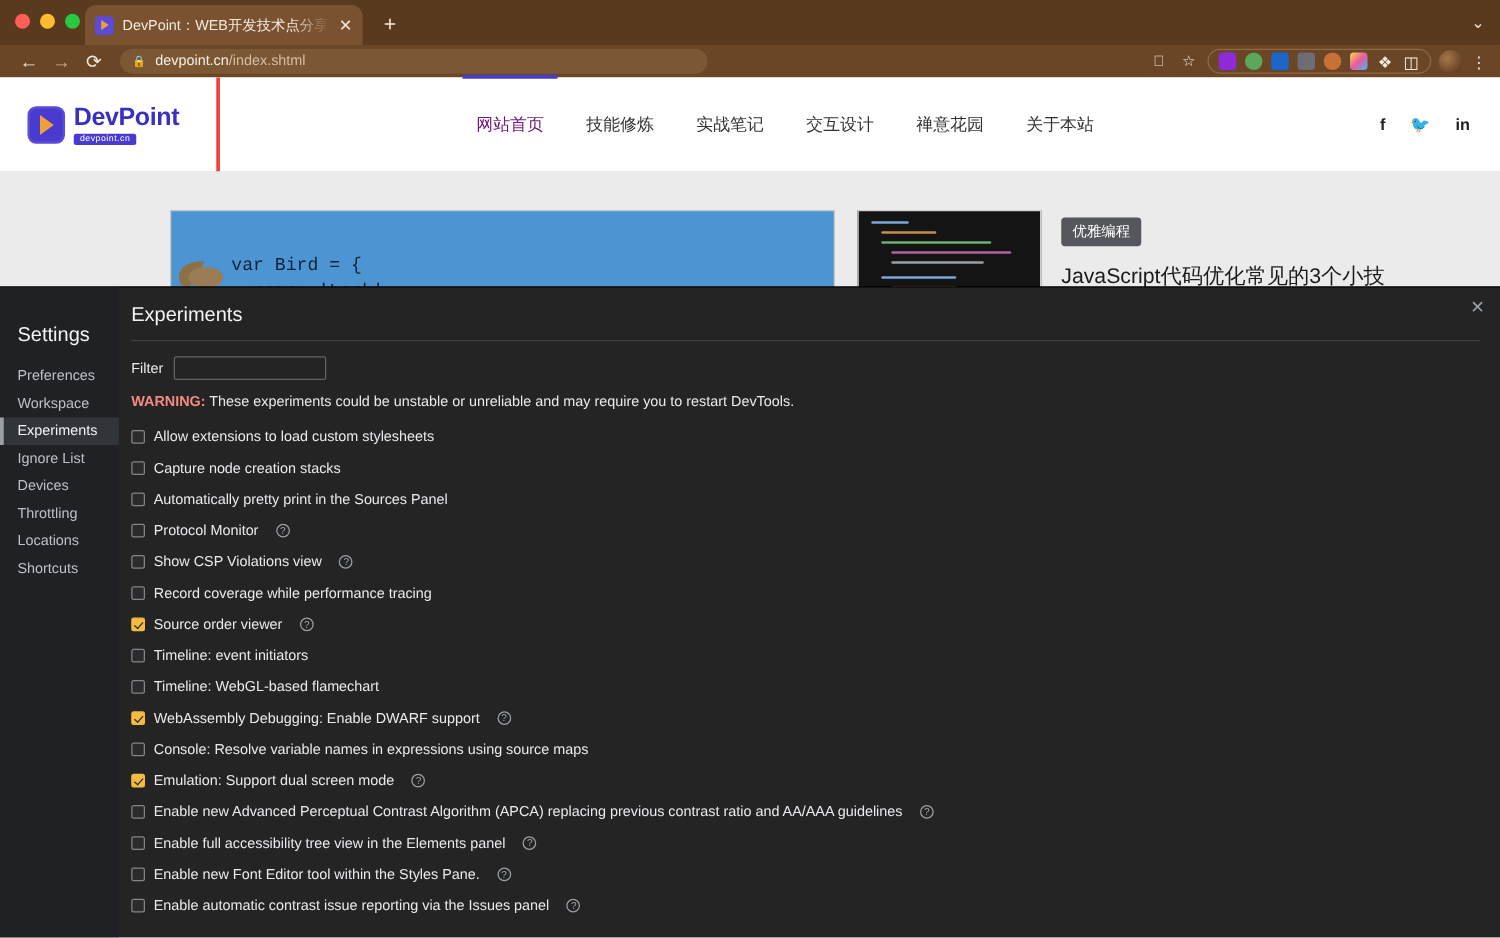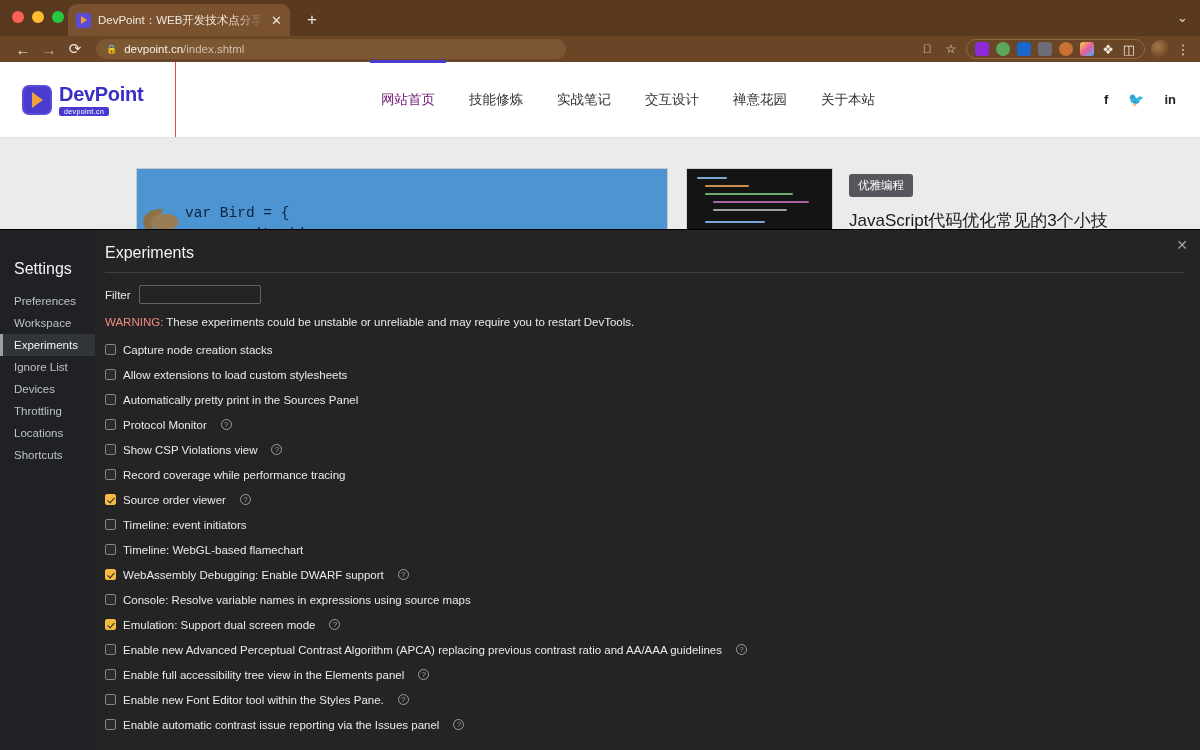--- a/index.html
+++ b/index.html
@@ -92,21 +92,21 @@
                 background: radial-gradient(circle at 35% 35%, #a8764a, #4d2f16); }
   .kebab { color: #f0e6db; font-size: 13px; letter-spacing: 0; width: 14px; text-align:center;}
 
   
   .page { position: absolute; top: 62px; left: 0; width: 1200px; height: 688px; background: #ebebeb; }
   .site-header {
     height: 76px; background: #fff; display: flex; align-items: stretch;
     border-bottom: 1px solid #e3e3e3;
   }
   .logo-box { width: 176px; display: flex; align-items: center; padding-left: 22px;
-              border-right: 1px solid #ef4444; }
+              border-right: 3px solid #ef4444; }
   .logo-mark {
     width: 30px; height: 30px; border-radius: 7px; background: #4a3bd0;
     display: flex; align-items: center; justify-content: center; margin-right: 7px;
     border: 2px solid #5b4bd6;
   }
   .logo-mark::after {
     content: ""; width: 0; height: 0;
     border-left: 11px solid #f0a03a;
     border-top: 8px solid transparent; border-bottom: 8px solid transparent;
   }
@@ -185,21 +185,21 @@
   .dt-rule { height: 1px; background: #3c4043; margin: 10px 0 12px 0; }
   .dt-filter-row { display: flex; align-items: center; gap: 8px; margin-bottom: 12px; }
   .dt-filter-label { font-size: 11.5px; color: #e8eaed; }
   .dt-filter-input {
     width: 122px; height: 19px; background: #242424;
     border: 1px solid #5f6368; border-radius: 2px; outline: none;
     color: #e8eaed; font-size: 11px; padding: 0 4px;
     font-family: "Liberation Sans", sans-serif;
   }
   .dt-warning { font-size: 11.5px; color: #e8eaed; margin-bottom: 9px; }
-  .dt-warning b { color: #f28b82; font-weight: normal; }
+  .dt-warning b { color: #f28b82; font-weight: bold; }
   .dt-list { display: flex; flex-direction: column; }
   .dt-row { display: flex; align-items: center; gap: 7px; height: 25px; }
   .cb {
     width: 11px; height: 11px; border-radius: 2px; flex: 0 0 auto;
     border: 1px solid #80868b; background: #2b2b2b;
     position: relative;
   }
   .cb.on { background: #f5bb41; border-color: #f5bb41; }
   .cb.on::after {
     content: ""; position: absolute; left: 3px; top: 0.5px; width: 3px; height: 6px;
@@ -342,25 +342,25 @@
       <div class="dt-filter-row">
         <span class="dt-filter-label">Filter</span>
         <input class="dt-filter-input" type="text" value="" style="">
       </div>
 
       <div class="dt-warning"><b>WARNING:</b><span> These experiments could be unstable or unreliable and may require you to restart DevTools.</span></div>
 
       <div class="dt-list">
         <label class="dt-row">
             <span class="cb"></span>
+            <span class="cb-label">Allow extensions to load custom stylesheets</span>
+          </label>
+        <label class="dt-row">
+            <span class="cb"></span>
             <span class="cb-label">Capture node creation stacks</span>
-          </label>
-        <label class="dt-row">
-            <span class="cb"></span>
-            <span class="cb-label">Allow extensions to load custom stylesheets</span>
           </label>
         <label class="dt-row">
             <span class="cb"></span>
             <span class="cb-label">Automatically pretty print in the Sources Panel</span>
           </label>
         <label class="dt-row">
             <span class="cb"></span>
             <span class="cb-label">Protocol Monitor</span>
             <span class="help">?</span>
           </label>

